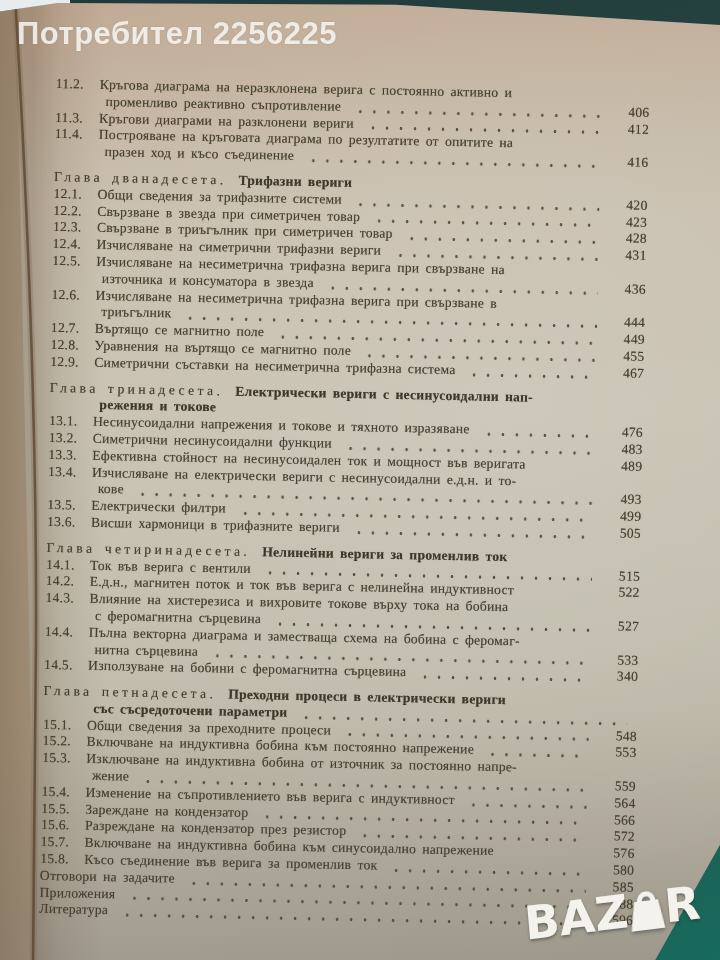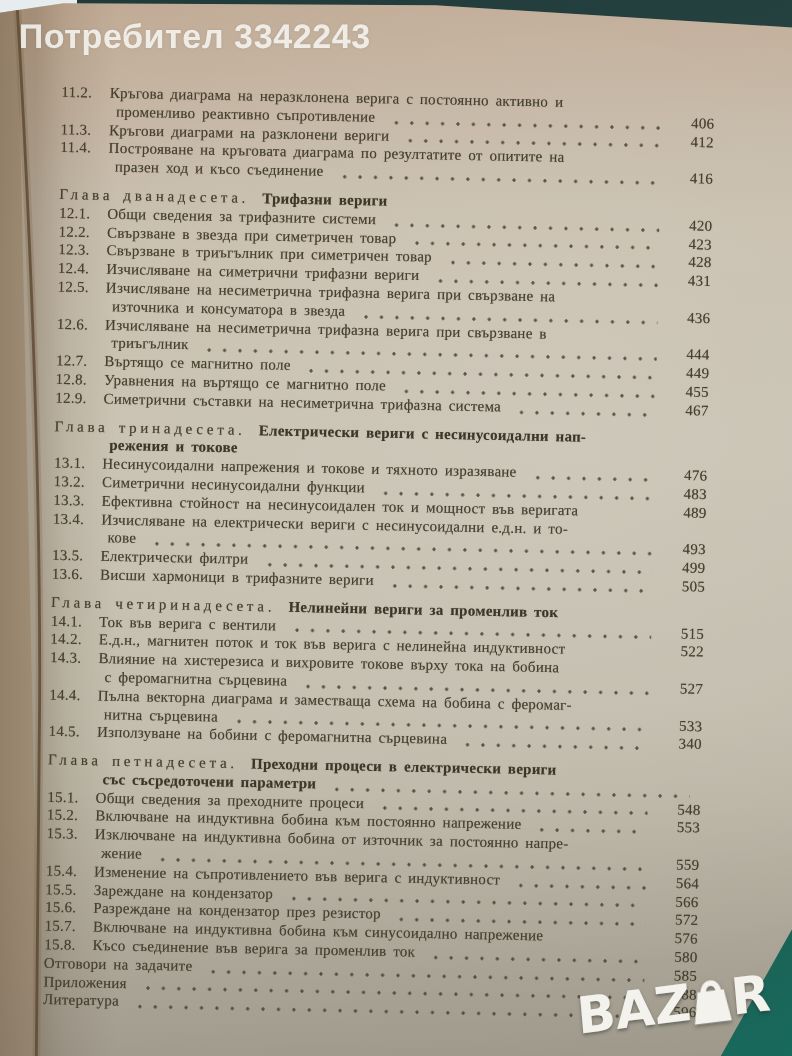--- a/index.html
+++ b/index.html
@@ -335,21 +335,21 @@
           </div>
           <div class="row">
             <span>Литература</span>
             <span class="dots"></span>
             <span class="page">596</span>
           </div>
         </div>
       </div>
   </div>
 
-  <div class="wm-user">Потребител 3342243</div>
+  <div class="wm-user">Потребител 2256225</div>
 
   <div class="wm-logo">
     <span>BAZ</span>
     <svg class="bag" width="34" height="44" viewBox="0 0 34 44">
       <path d="M10,17 C10,5 24,5 24,17" fill="none" stroke="#f4f2ec" stroke-width="5"></path>
       <path d="M5,15 L29,15 L34,44 L0,44 Z" fill="#f4f2ec"></path>
     </svg>
     <span>R</span>
   </div>
 </div>

